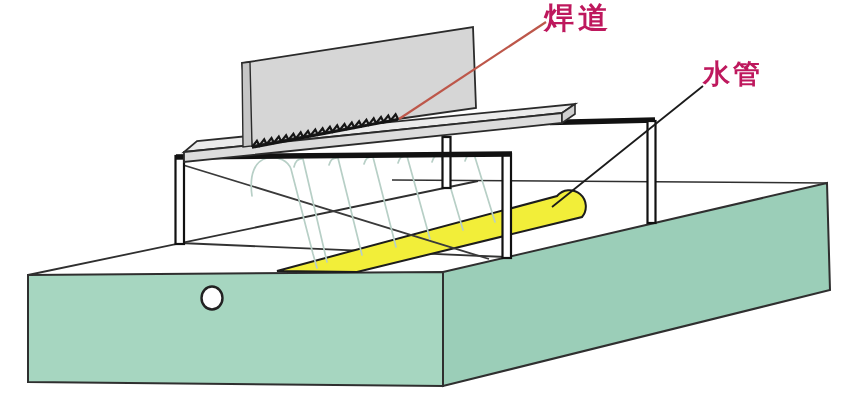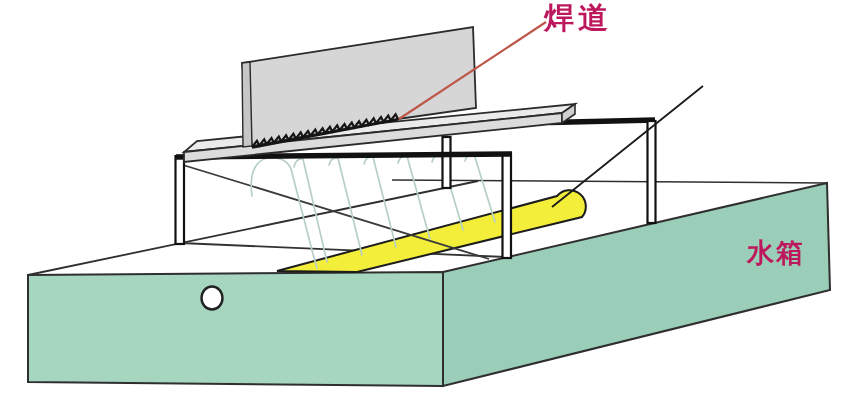--- a/index.html
+++ b/index.html
@@ -75,14 +75,14 @@
     <g>
       <line x1="252" y1="147.5" x2="398" y2="119.5" stroke="#151515" stroke-width="2.6"></line>
       <path d="M252,147 l4.9,-6.2 l2.4,4.8 l4.9,-6.2 l2.4,4.8 l4.9,-6.2 l2.4,4.8 l4.9,-6.2 l2.4,4.8 l4.9,-6.2 l2.4,4.8 l4.9,-6.2 l2.4,4.8 l4.9,-6.2 l2.4,4.8 l4.9,-6.2 l2.4,4.8 l4.9,-6.2 l2.4,4.8 l4.9,-6.2 l2.4,4.8 l4.9,-6.2 l2.4,4.8 l4.9,-6.2 l2.4,4.8 l4.9,-6.2 l2.4,4.8 l4.9,-6.2 l2.4,4.8 l4.9,-6.2 l2.4,4.8 l4.9,-6.2 l2.4,4.8 l4.9,-6.2 l2.4,4.8 l4.9,-6.2 l2.4,4.8 l4.9,-6.2 l2.4,4.8 l4.9,-6.2 l2.4,4.8" fill="none" stroke="#151515" stroke-width="2.2" stroke-linejoin="miter"></path>
     </g>
 
     <line x1="399" y1="119" x2="546" y2="22" stroke="#bd574a" stroke-width="2.2"></line>
     <line x1="552" y1="207" x2="703" y2="86" stroke="#1b1b1b" stroke-width="1.8"></line>
   </svg>
 
   <div class="cjk-label" id="label-weld">焊道</div>
-  <div class="cjk-label" id="label-tank">水箱</div>
+  <div class="cjk-label" id="label-pipe">水管</div>
 </div>
 
 </body></html>

